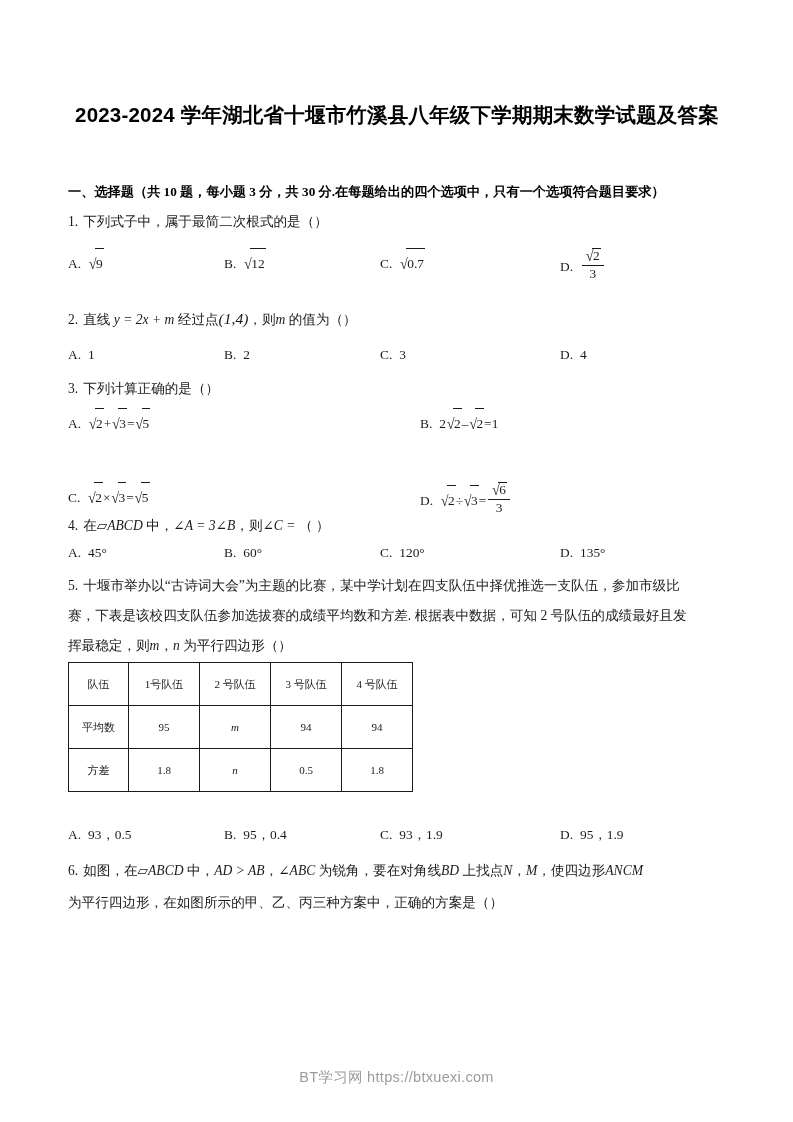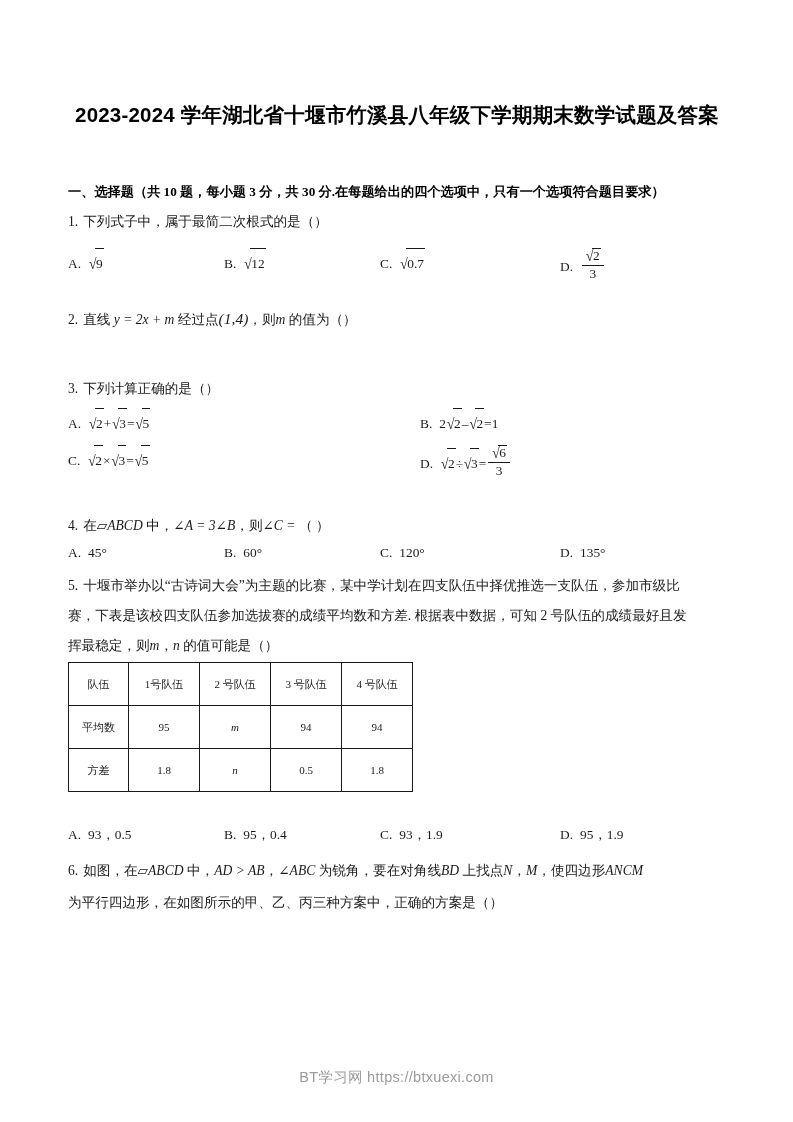--- a/index.html
+++ b/index.html
@@ -198,35 +198,49 @@
     </div>
     <div class="opt opt-d">
       <span class="lbl">D.</span><span class="frac"><span class="num"><span class="rad"><span class="sign">√</span><span class="rand">2</span></span></span><span class="den mn">3</span></span>
     </div>
   </div>
 
   <div class="q-text" style="left:68px; top:305px;">
     <span class="q-num">2.</span><span>直线</span>&nbsp;<i>y = 2x + m</i>&nbsp;<span>经过点</span><span class="mi" style="font-size:15.5px;">(1,4)</span><span>，则</span><i>m</i>&nbsp;<span>的值为（）</span>
   </div>
 
+  <div class="opt-row" style="top:340px;">
+    <div class="opt opt-a">
+      <span class="lbl">A.</span><span>1</span>
+    </div>
+    <div class="opt opt-b">
+      <span class="lbl">B.</span><span>2</span>
+    </div>
+    <div class="opt opt-c">
+      <span class="lbl">C.</span><span>3</span>
+    </div>
+    <div class="opt opt-d">
+      <span class="lbl">D.</span><span>4</span>
+    </div>
+  </div>
 
   <div class="q-text" style="left:68px; top:375px;">
     <span class="q-num">3.</span><span>下列计算正确的是（）</span>
   </div>
 
   <div class="opt-row" style="top:408px;">
     <div class="opt opt2-a">
       <span class="lbl">A.</span><span class="rad"><span class="sign">√</span><span class="rand">2</span></span><span class="mn">+</span><span class="rad"><span class="sign">√</span><span class="rand">3</span></span><span class="mn">=</span><span class="rad"><span class="sign">√</span><span class="rand">5</span></span>
     </div>
     <div class="opt opt2-b">
       <span class="lbl">B.</span><span class="mn">2</span><span class="rad"><span class="sign">√</span><span class="rand">2</span></span><span class="mn">–</span><span class="rad"><span class="sign">√</span><span class="rand">2</span></span><span class="mn">=</span><span class="mn">1</span>
     </div>
   </div>
 
-  <div class="opt-row" style="top:445px;">
+  <div class="opt-row" style="top:482px;">
     <div class="opt opt2-c">
       <span class="lbl">C.</span><span class="rad"><span class="sign">√</span><span class="rand">2</span></span><span class="mn">×</span><span class="rad"><span class="sign">√</span><span class="rand">3</span></span><span class="mn">=</span><span class="rad"><span class="sign">√</span><span class="rand">5</span></span>
     </div>
     <div class="opt opt2-d">
       <span class="lbl">D.</span><span class="rad"><span class="sign">√</span><span class="rand">2</span></span><span class="mn">÷</span><span class="rad"><span class="sign">√</span><span class="rand">3</span></span><span class="mn">=</span><span class="frac"><span class="num"><span class="rad"><span class="sign">√</span><span class="rand">6</span></span></span><span class="den mn">3</span></span>
     </div>
   </div>
 
   <div class="q-text" style="left:68px; top:512px;">
     <span class="q-num">4.</span><span>在</span><span class="mn">▱</span><i>ABCD</i>&nbsp;<span>中，</span><i>∠A = 3∠B</i><span>，则</span><i>∠C =</i>&nbsp;<span>（      ）</span>
@@ -247,21 +261,21 @@
     </div>
   </div>
 
   <div class="q-text" style="left:68px; top:572px;">
     <span class="q-num">5.</span><span>十堰市举办以“古诗词大会”为主题的比赛，某中学计划在四支队伍中择优推选一支队伍，参加市级比</span>
   </div>
   <div class="q-text" style="left:68px; top:602px;">
     <span>赛，下表是该校四支队伍参加选拔赛的成绩平均数和方差. 根据表中数据，可知 2 号队伍的成绩最好且发</span>
   </div>
   <div class="q-text" style="left:68px; top:632px;">
-    <span>挥最稳定，则</span><i>m</i><span>，</span><i>n</i>&nbsp;<span>的值可能是（）</span>
+    <span>挥最稳定，则</span><i>m</i><span>，</span><i>n</i>&nbsp;<span>为平行四边形（）</span>
   </div>
 
   <table class="data-table">
     <tbody>
       <tr>
         <td class="hcell">队伍</td>
         <td>1号队伍</td>
         <td>2 号队伍</td>
         <td>3 号队伍</td>
         <td>4 号队伍</td>

